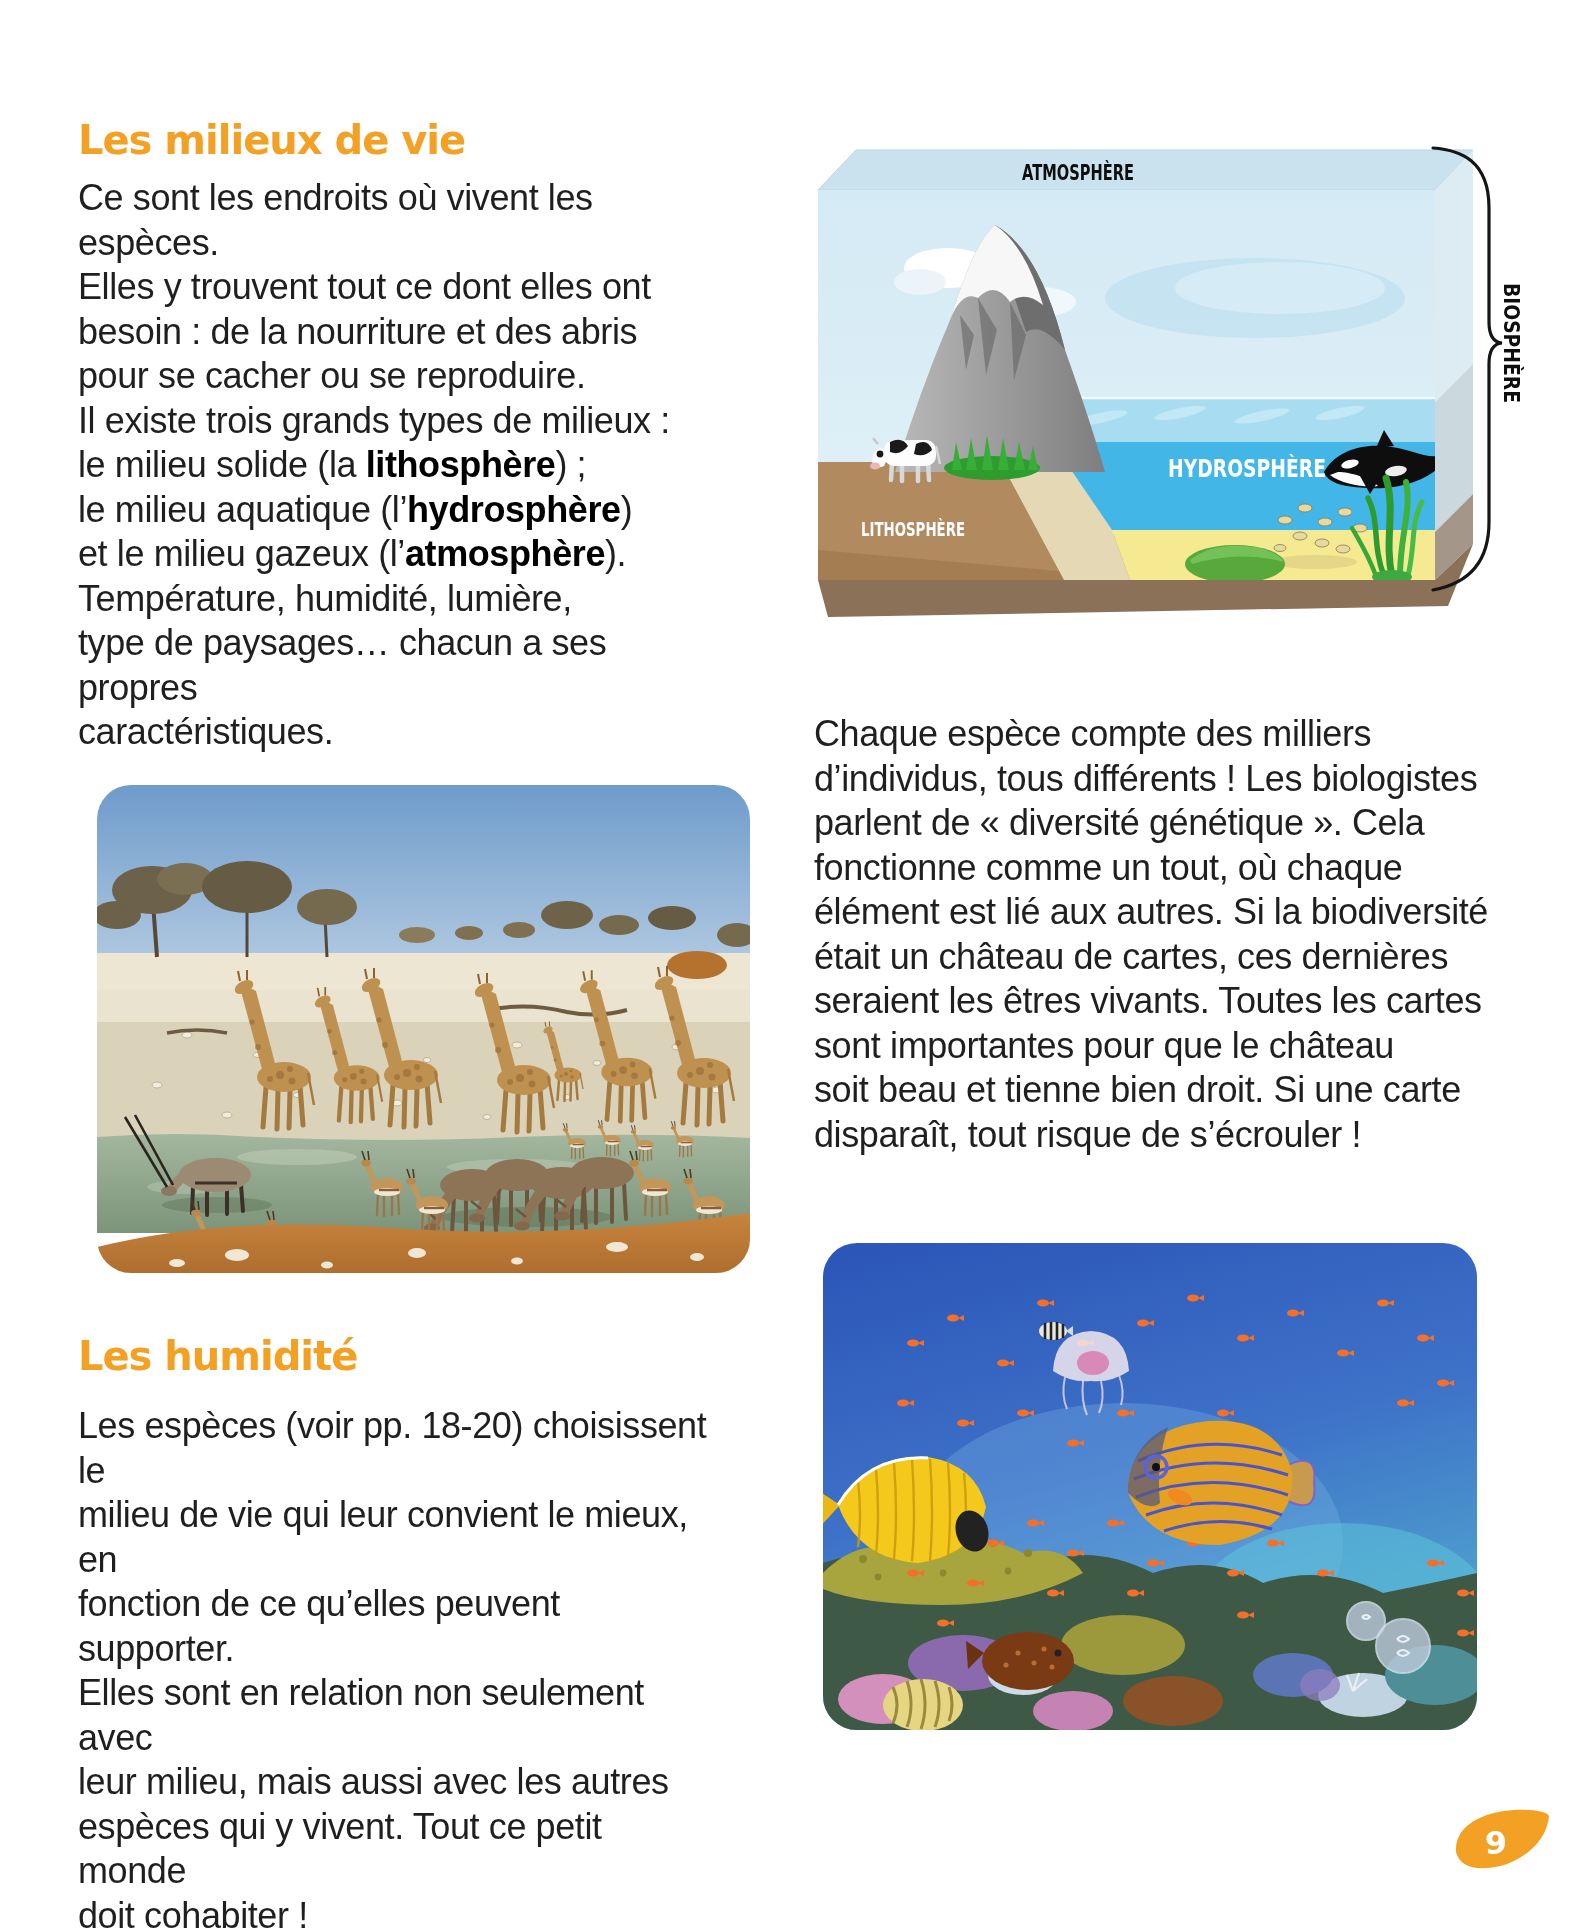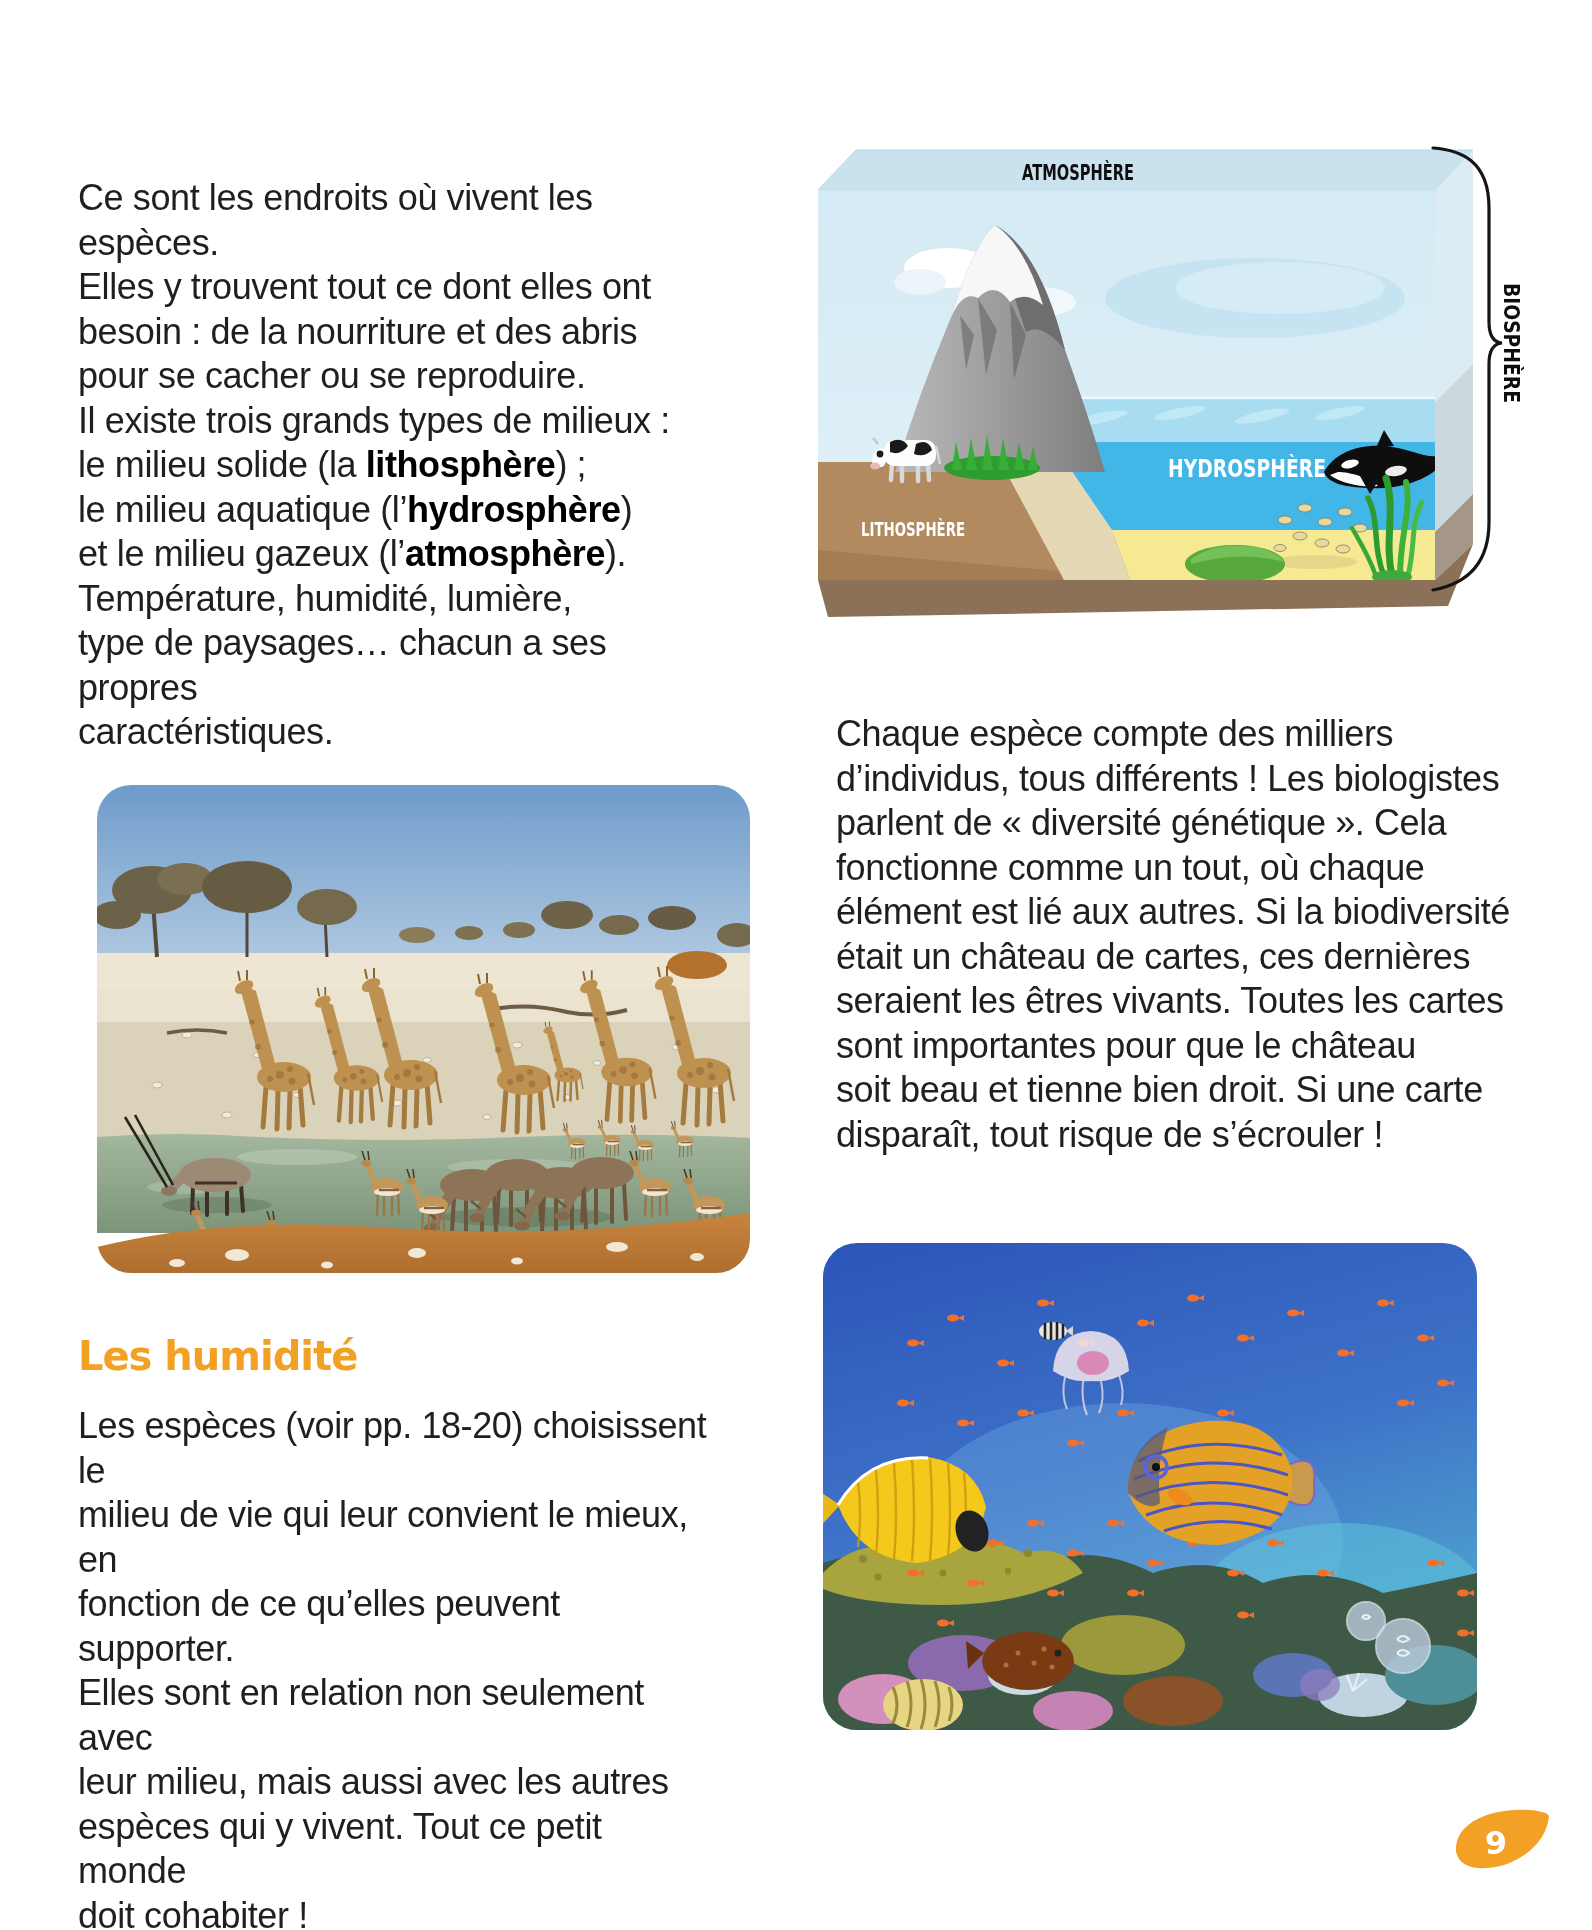--- a/index.html
+++ b/index.html
@@ -14,20 +14,21 @@
   .photo{overflow:hidden;border-radius:34px;}
   .photo svg{display:block;}
   .diagram svg{display:block;}
   svg text{font-family:"DejaVu Sans",sans-serif;font-weight:700;}
 </style>
 </head>
 <body>
 
 <div class="page">
 
+  <h2 class="sec-title abs" style="left:78px;top:118px;">Les milieux de vie</h2>
 
   <p class="body-text abs" style="left:78px;top:176px;width:640px;"><span>Ce sont les endroits où vivent les espèces.
 Elles y trouvent tout ce dont elles ont
 besoin : de la nourriture et des abris
 pour se cacher ou se reproduire.
 Il existe trois grands types de milieux :
 le milieu solide (la </span><b>lithosphère</b><span>) ;
 le milieu aquatique (l’</span><b>hydrosphère</b><span>)
 et le milieu gazeux (l’</span><b>atmosphère</b><span>).
 Température, humidité, lumière,
@@ -346,21 +347,21 @@
       </g>
 
       <text x="278" y="50" text-anchor="middle" font-size="21" fill="#0E0E0E" textLength="112" lengthAdjust="spacingAndGlyphs">ATMOSPHÈRE</text>
 
       <path d="M633,18 C660,20 689,30 689,78 L689,192 Q689,212 702,213 Q689,214 689,234 L689,392 C689,440 660,455 633,460" fill="none" stroke="#151515" stroke-width="3.2" stroke-linecap="round"></path>
       <text transform="translate(704,153) rotate(90)" font-size="22" fill="#0E0E0E" textLength="120" lengthAdjust="spacingAndGlyphs">BIOSPHÈRE</text>
     </svg>
   </div>
 
 
-  <p class="body-text abs" style="left:836px;top:712px;width:700px;">Chaque espèce compte des milliers
+  <p class="body-text abs" style="left:814px;top:712px;width:700px;">Chaque espèce compte des milliers
 d’individus, tous différents ! Les biologistes
 parlent de « diversité génétique ». Cela
 fonctionne comme un tout, où chaque
 élément est lié aux autres. Si la biodiversité
 était un château de cartes, ces dernières
 seraient les êtres vivants. Toutes les cartes
 sont importantes pour que le château
 soit beau et tienne bien droit. Si une carte
 disparaît, tout risque de s’écrouler !</p>
 

